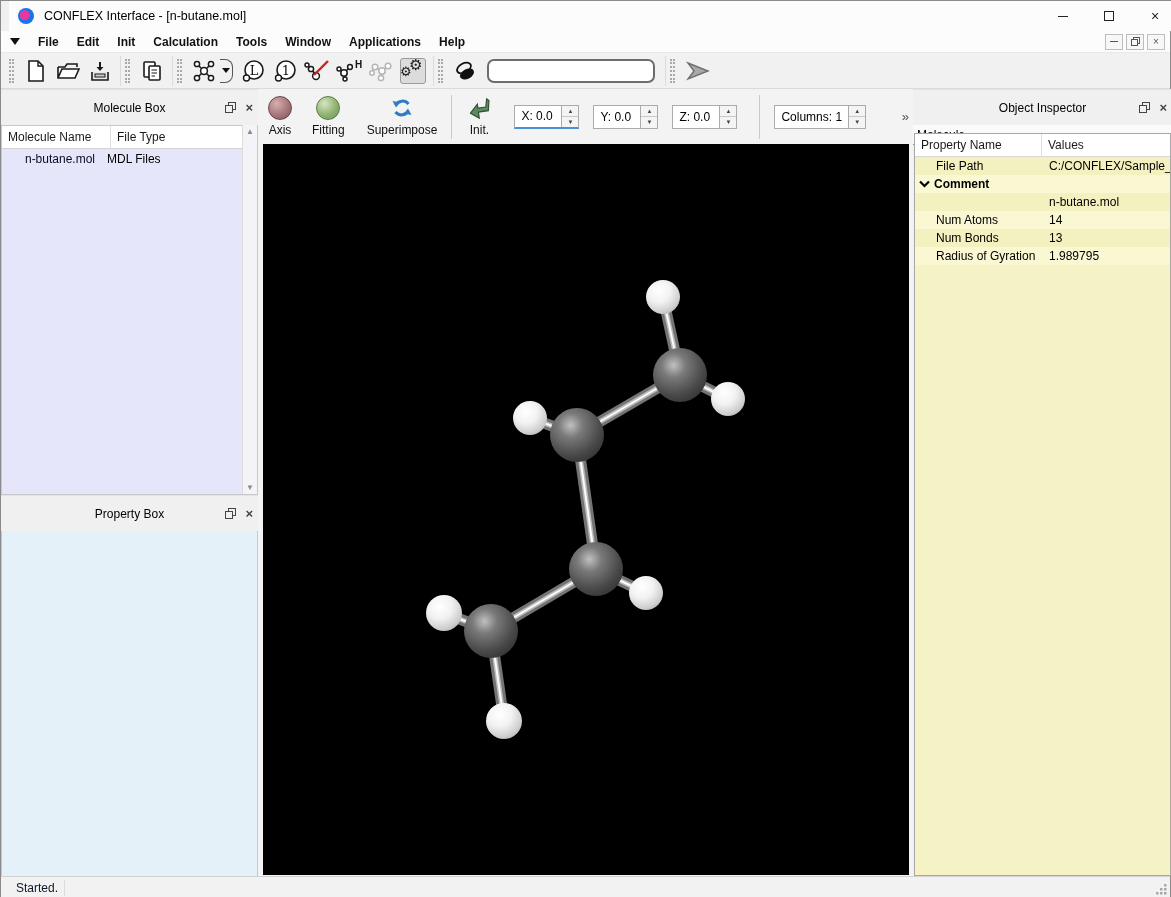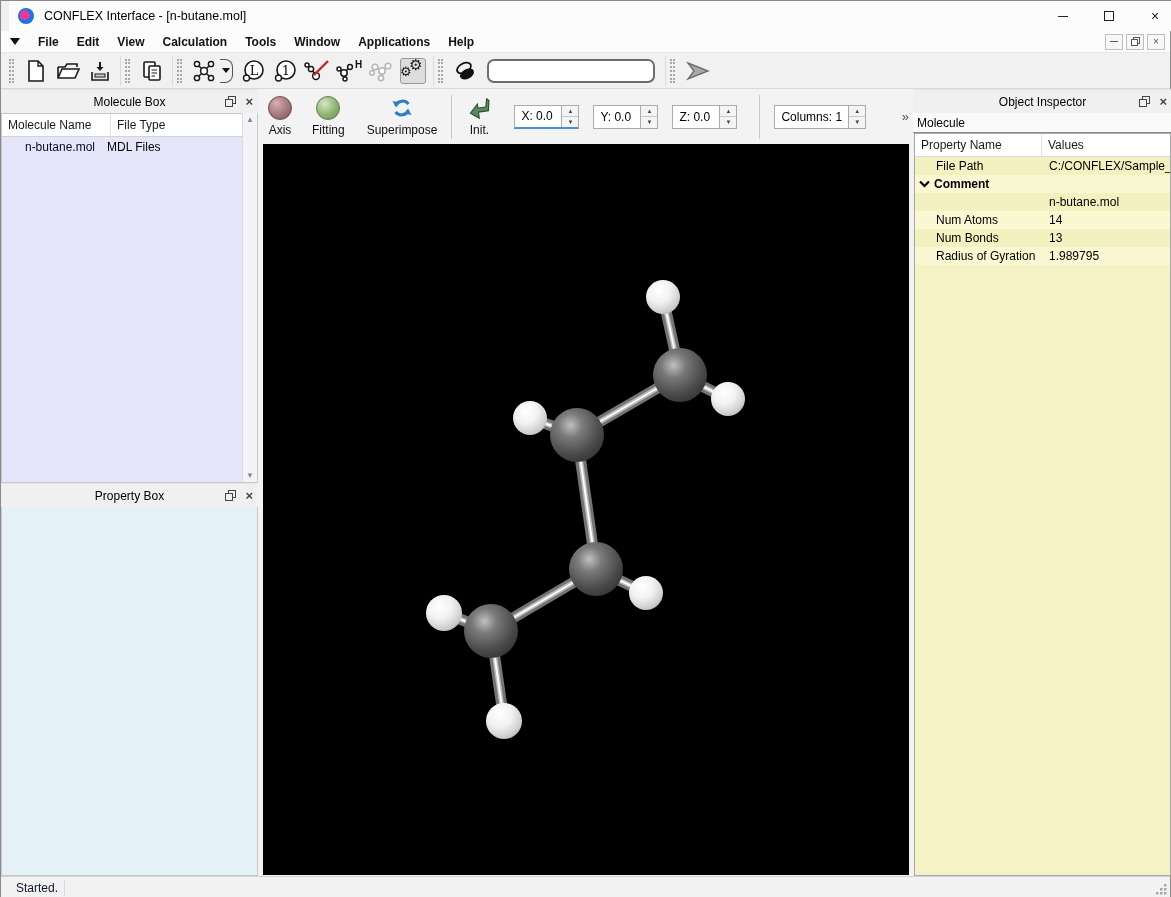--- a/index.html
+++ b/index.html
@@ -31,21 +31,21 @@
   .tb-handle { width:5px; height:24px; border-left:2px dotted #a9a9a9; border-right:2px dotted #a9a9a9; margin-right:6px; }
   .tb-icon { width:26px; height:26px; margin:0 3px; display:flex; align-items:center; justify-content:center; }
   .tb-icon.pressed { background:#dcdcdc; border:1px solid #9a9a9a; border-radius:3px; }
   .tb-drop { width:13px; height:24px; border:1px solid #555; border-left:none; border-radius:0 8px 8px 0; display:flex; align-items:center; justify-content:center; margin-right:4px; }
   .tb-drop .arr { width:0;height:0;border-left:4px solid transparent;border-right:4px solid transparent;border-top:5px solid #111; }
   .tb-input { width:168px; height:24px; border:2px solid #6d6d6d; border-radius:7px; background:#fff; margin:0 6px; padding:0 6px; font-family:inherit; font-size:12px; }
   .gear-wrap { position:relative; width:24px; height:24px; }
   .gear-wrap span { position:absolute; color:#1c1c1c; }
 
   
-  .panel-title { height:24px; background:#f0f0f0; display:flex; align-items:center; justify-content:center; position:relative; border-top:1px solid #e3e3e3; }
+  .panel-title { height:36px; background:#f0f0f0; display:flex; align-items:center; justify-content:center; position:relative; border-top:1px solid #e3e3e3; }
   .panel-title .pt-label { color:#000; }
   .panel-btns { position:absolute; right:5px; top:0; height:100%; display:flex; align-items:center; gap:8px; }
   .pt-close { color:#444; font-size:13px; font-weight:bold; }
 
   .dock-left { position:absolute; left:0; top:88px; width:257px; height:787px; background:#f0f0f0; }
   .mb-header { height:24px; background:#fff; border:1px solid #c8c8c8; border-bottom:1px solid #d4d4d4; display:flex; align-items:center; position:relative; }
   .mb-col1 { width:109px; padding-left:6px; border-right:1px solid #e0e0e0; height:100%; display:flex; align-items:center; }
   .mb-col2 { padding-left:6px; }
   .mb-content { height:346px; background:#e6e6fa; border:1px solid #c8c8c8; border-top:none; position:relative; }
   .mb-row { height:20px; display:flex; align-items:center; }
@@ -113,21 +113,21 @@
       <div class="winbtn">
           <span class="glyph-close">×</span>
         </div>
     </div>
   </div>
 
   <div class="menubar">
     <div class="mdi-sys-icon"></div>
     <div class="menu-item">File</div>
     <div class="menu-item">Edit</div>
-    <div class="menu-item">View</div>
+    <div class="menu-item">Init</div>
     <div class="menu-item">Calculation</div>
     <div class="menu-item">Tools</div>
     <div class="menu-item">Window</div>
     <div class="menu-item">Applications</div>
     <div class="menu-item">Help</div>
     <div class="mdi-btns">
       <div class="mdi-btn">
           <span class="glyph-min"></span>
         </div>
       <div class="mdi-btn">

